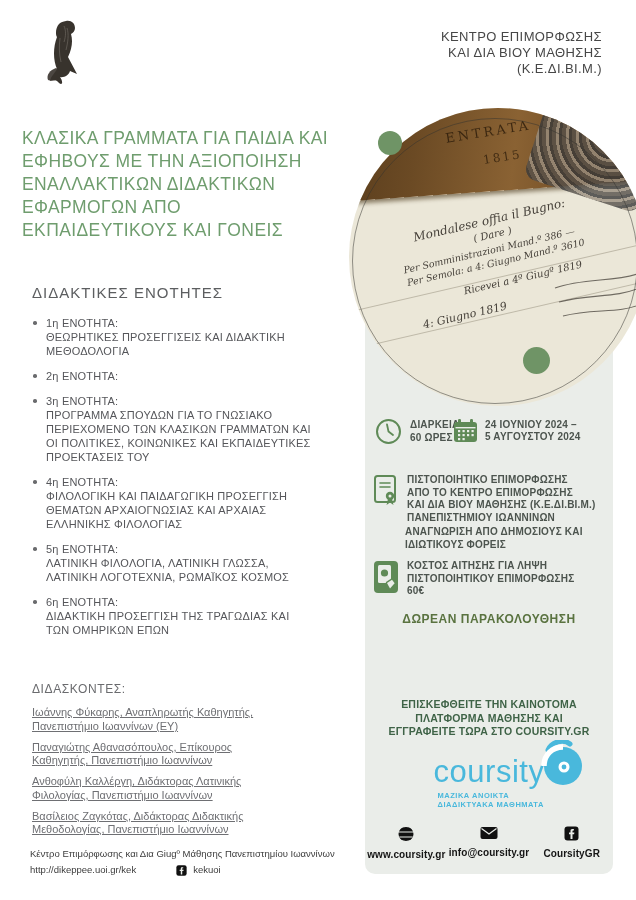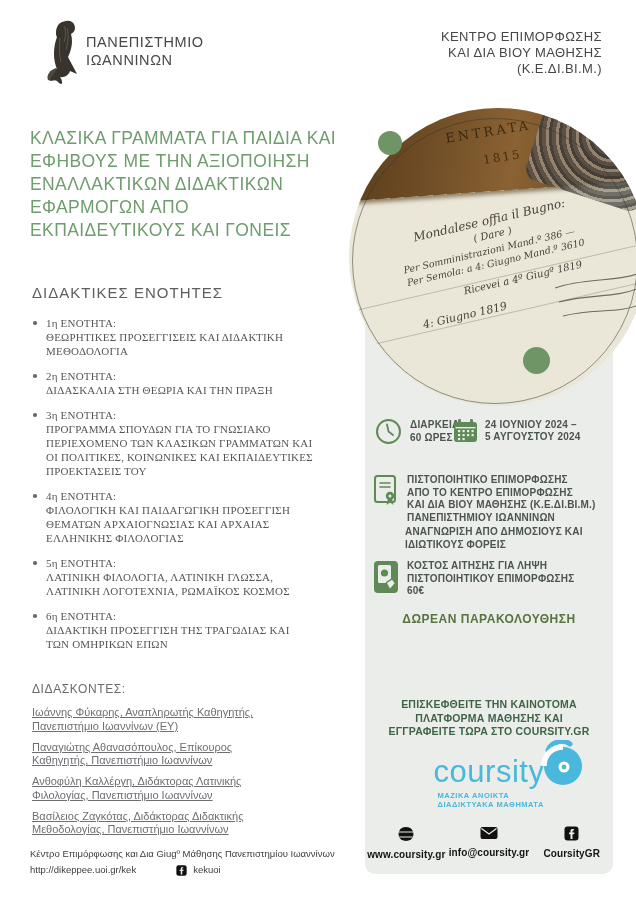--- a/index.html
+++ b/index.html
@@ -8,21 +8,21 @@
   .pre{white-space:pre-line;}
 
   
   .logo{position:absolute;left:36px;top:20px;width:44px;height:64px;}
   .uni-name{position:absolute;left:86px;top:33px;font-size:14.5px;line-height:18px;
             letter-spacing:.6px;color:#474747;}
   .hdr-right{position:absolute;right:34px;top:29px;text-align:right;font-size:13px;
              line-height:16px;letter-spacing:.4px;color:#474747;}
 
   
-  .title{position:absolute;left:30px;top:127px;width:350px;font-size:17.5px;line-height:23px;
+  .title{position:absolute;left:22px;top:127px;width:350px;font-size:17.5px;line-height:23px;
          letter-spacing:.4px;font-weight:500;color:#6f9d6e;}
 
   
   .panel{position:absolute;left:365px;top:312px;width:248px;height:562px;background:#eaede9;
          border-radius:10px;}
   .p-row{position:absolute;display:flex;}
   .p-ic{flex:0 0 auto;}
   .p-txt{font-size:10px;line-height:12.5px;font-weight:bold;color:#4c544e;letter-spacing:.2px;}
   .row-duration{left:10px;top:106px;gap:8px;align-items:center;}
   .row-dates{left:88px;top:106px;gap:7px;align-items:center;}
@@ -66,21 +66,21 @@
   .ring{position:absolute;left:352px;top:118px;width:284px;height:284px;border-radius:50%;
         border:1px solid rgba(50,50,45,.5);}
   .dot{position:absolute;border-radius:50%;background:#6f9466;}
   .dot1{left:378px;top:131px;width:24px;height:24px;}
   .dot2{left:523px;top:347px;width:27px;height:27px;}
 
   
   .modules{position:absolute;left:32px;top:284px;width:340px;color:#55565a;}
   .modules-heading{font-size:15px;letter-spacing:1px;color:#5c5e60;margin-bottom:15px;}
   .mod-item{position:relative;padding-left:14px;margin-bottom:11px;font-size:11px;line-height:14px;
-            letter-spacing:.2px;font-family:Liberation Serif, serif;}
+            letter-spacing:.2px;}
   .mod-item::before{content:"";position:absolute;left:1px;top:5px;width:3.5px;height:3.5px;
                     border-radius:50%;background:#6a6b6e;}
   .mod-label{display:block;}
 
   
   .instructors{position:absolute;left:32px;top:682px;width:330px;}
   .instructors-heading{font-size:12px;letter-spacing:.6px;color:#6a6b6e;margin-bottom:10px;}
   .instructor{font-size:11px;line-height:13.5px;color:#6e6f73;margin-bottom:7.5px;text-decoration:underline;}
 
   
@@ -92,22 +92,20 @@
 </head>
 <body>
 
 <div class="page">
 
   <svg class="logo" viewBox="0 0 44 64">
     <path fill="#38332d" d="M30,1 C35,0 39,3 39,8 C39,11 37,13 35,14 C37,21 36,29 32,37 L41,54 L34,51 C33,55 28,58 24,57 C27,61 27,66 23,63 C21,60 17,59 14,61 C15,56 19,53 21,49 C17,40 17,27 21,17 C19,14 20,7 23,4 C25,2 27,1.5 30,1 Z"></path>
     <path fill="#38332d" d="M20,48 C14,50 10,55 12,60 C16,62 22,60 25,56 C24,52 23,49 20,48 Z" opacity=".9"></path>
     <path fill="none" stroke="#6b665e" stroke-width=".7" d="M28,6 C30,10 30,16 28,22 M31,8 C33,14 32,22 30,30 M24,18 C23,26 23,34 25,42"></path>
   </svg>
-  <div class="uni-name pre">ΠΑΝΕΠΙΣΤΗΜΙΟ
-ΙΩΑΝΝΙΝΩΝ</div>
   <div class="hdr-right pre">ΚΕΝΤΡΟ ΕΠΙΜΟΡΦΩΣΗΣ
 ΚΑΙ ΔΙΑ ΒΙΟΥ ΜΑΘΗΣΗΣ
 (Κ.Ε.ΔΙ.ΒΙ.Μ.)</div>
 
   <aside class="panel">
 
     <div class="p-row row-duration">
       <svg class="p-ic" width="27" height="27" viewBox="0 0 27 27">
         <circle cx="13.5" cy="13.5" r="11.5" fill="none" stroke="#5f8a57" stroke-width="2"></circle>
         <path d="M13.5,13.5 L12,6.5 M13.5,13.5 L18,17" stroke="#5f8a57" stroke-width="1.8" stroke-linecap="round" fill="none"></path>
@@ -250,21 +248,20 @@
   <section class="modules">
     <div class="modules-heading">ΔΙΔΑΚΤΙΚΕΣ ΕΝΟΤΗΤΕΣ</div>
 
     <div class="mod-item">
       <span class="mod-label">1η ΕΝΟΤΗΤΑ:</span>
       <span class="pre">ΘΕΩΡΗΤΙΚΕΣ ΠΡΟΣΕΓΓΙΣΕΙΣ ΚΑΙ ΔΙΔΑΚΤΙΚΗ
 ΜΕΘΟΔΟΛΟΓΙΑ</span>
     </div>
     <div class="mod-item">
       <span class="mod-label">2η ΕΝΟΤΗΤΑ:</span>
-      <span class="pre">ΔΙΔΑΣΚΑΛΙΑ ΣΤΗ ΘΕΩΡΙΑ ΚΑΙ ΤΗΝ ΠΡΑΞΗ</span>
     </div>
     <div class="mod-item">
       <span class="mod-label">3η ΕΝΟΤΗΤΑ:</span>
       <span class="pre">ΠΡΟΓΡΑΜΜΑ ΣΠΟΥΔΩΝ ΓΙΑ ΤΟ ΓΝΩΣΙΑΚΟ
 ΠΕΡΙΕΧΟΜΕΝΟ ΤΩΝ ΚΛΑΣΙΚΩΝ ΓΡΑΜΜΑΤΩΝ ΚΑΙ
 ΟΙ ΠΟΛΙΤΙΚΕΣ, ΚΟΙΝΩΝΙΚΕΣ ΚΑΙ ΕΚΠΑΙΔΕΥΤΙΚΕΣ
 ΠΡΟΕΚΤΑΣΕΙΣ ΤΟΥ</span>
     </div>
     <div class="mod-item">
       <span class="mod-label">4η ΕΝΟΤΗΤΑ:</span>

